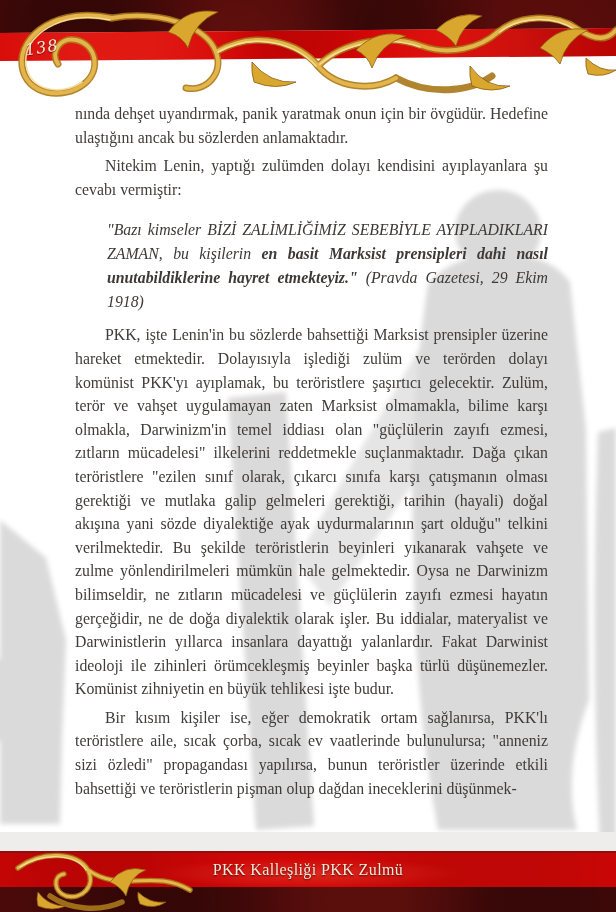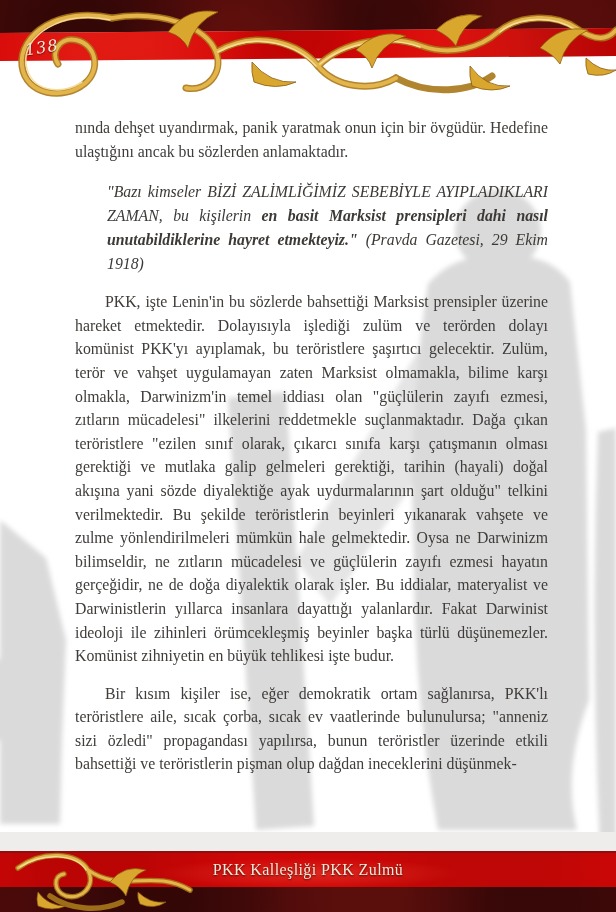--- a/index.html
+++ b/index.html
@@ -37,21 +37,21 @@
     text-shadow:0 1px 1px rgba(60,0,0,.6);letter-spacing:1px;
   }
   
   .silhouettes{position:absolute;top:0;left:0;z-index:1;}
   
   .content{
     position:absolute;left:75px;top:102px;width:473px;height:740px;
     overflow:hidden;z-index:2;
     color:#3f3c39;font-size:15.8px;line-height:23.6px;text-align:justify;
   }
-  .para{margin:14px 0 5px 0;text-indent:30px;}
+  .para{margin:0 0 5px 0;text-indent:30px;}
   .para.no-indent{text-indent:0;}
   .quote{
     margin:17px 0 9px 32px;font-style:italic;line-height:24px;
     text-align:justify;color:#3c3936;
   }
   .quote .bold{font-weight:bold;}
   
   .footer{position:absolute;left:0;top:828px;width:524px;height:92px;z-index:3;}
   .footer-strip-top{position:absolute;top:4px;left:0;width:616px;height:19px;background:#efedeb;}
   .footer-red{
@@ -134,20 +134,21 @@
         <path d="M470,66 q16,22 40,20 q-18,8 -38,0 q-3,-10 -2,-20 z"></path>
         <path d="M540,48 q20,-24 48,-18 q-22,10 -28,34 q-7,-10 -20,-16 z"></path>
         <path d="M586,58 q14,14 30,12 q-12,8 -28,4 q-3,-8 -2,-16 z"></path>
       </g>
     </svg>
     <span class="page-number">138</span>
   </div>
 
   <main class="content">
     <p class="para no-indent">nında dehşet uyandırmak, panik yaratmak onun için bir övgüdür. Hedefine ulaştığını ancak bu sözlerden anlamaktadır.</p>
+    <p class="para">Nitekim Lenin, yaptığı zulümden dolayı kendisini ayıplayanlara şu cevabı vermiştir:</p>
     <blockquote class="quote"><span>"Bazı kimseler BİZİ ZALİMLİĞİMİZ SEBEBİYLE AYIPLADIKLARI ZAMAN, bu kişilerin </span><span class="bold">en basit Marksist prensipleri dahi nasıl unutabildiklerine hayret etmekteyiz."</span><span> (Pravda Gazetesi, 29 Ekim 1918)</span></blockquote>
     <p class="para">PKK, işte Lenin'in bu sözlerde bahsettiği Marksist prensipler üzerine hareket etmektedir. Dolayısıyla işlediği zulüm ve terörden dolayı komünist PKK'yı ayıplamak, bu teröristlere şaşırtıcı gelecektir. Zulüm, terör ve vahşet uygulamayan zaten Marksist olmamakla, bilime karşı olmakla, Darwinizm'in temel iddiası olan "güçlülerin zayıfı ezmesi, zıtların mücadelesi" ilkelerini reddetmekle suçlanmaktadır. Dağa çıkan teröristlere "ezilen sınıf olarak, çıkarcı sınıfa karşı çatışmanın olması gerektiği ve mutlaka galip gelmeleri gerektiği, tarihin (hayali) doğal akışına yani sözde diyalektiğe ayak uydurmalarının şart olduğu" telkini verilmektedir. Bu şekilde teröristlerin beyinleri yıkanarak vahşete ve zulme yönlendirilmeleri mümkün hale gelmektedir. Oysa ne Darwinizm bilimseldir, ne zıtların mücadelesi ve güçlülerin zayıfı ezmesi hayatın gerçeğidir, ne de doğa diyalektik olarak işler. Bu iddialar, materyalist ve Darwinistlerin yıllarca insanlara dayattığı yalanlardır. Fakat Darwinist ideoloji ile zihinleri örümcekleşmiş beyinler başka türlü düşünemezler. Komünist zihniyetin en büyük tehlikesi işte budur.</p>
     <p class="para">Bir kısım kişiler ise, eğer demokratik ortam sağlanırsa, PKK'lı teröristlere aile, sıcak çorba, sıcak ev vaatlerinde bulunulursa; "anneniz sizi özledi" propagandası yapılırsa, bunun teröristler üzerinde etkili bahsettiği ve teröristlerin pişman olup dağdan ineceklerini düşünmek-</p>
   </main>
 
   <div class="footer">
     <div class="footer-strip-top"></div>
     <div class="footer-red">
       <span class="footer-title">PKK Kalleşliği PKK Zulmü</span>
     </div>

